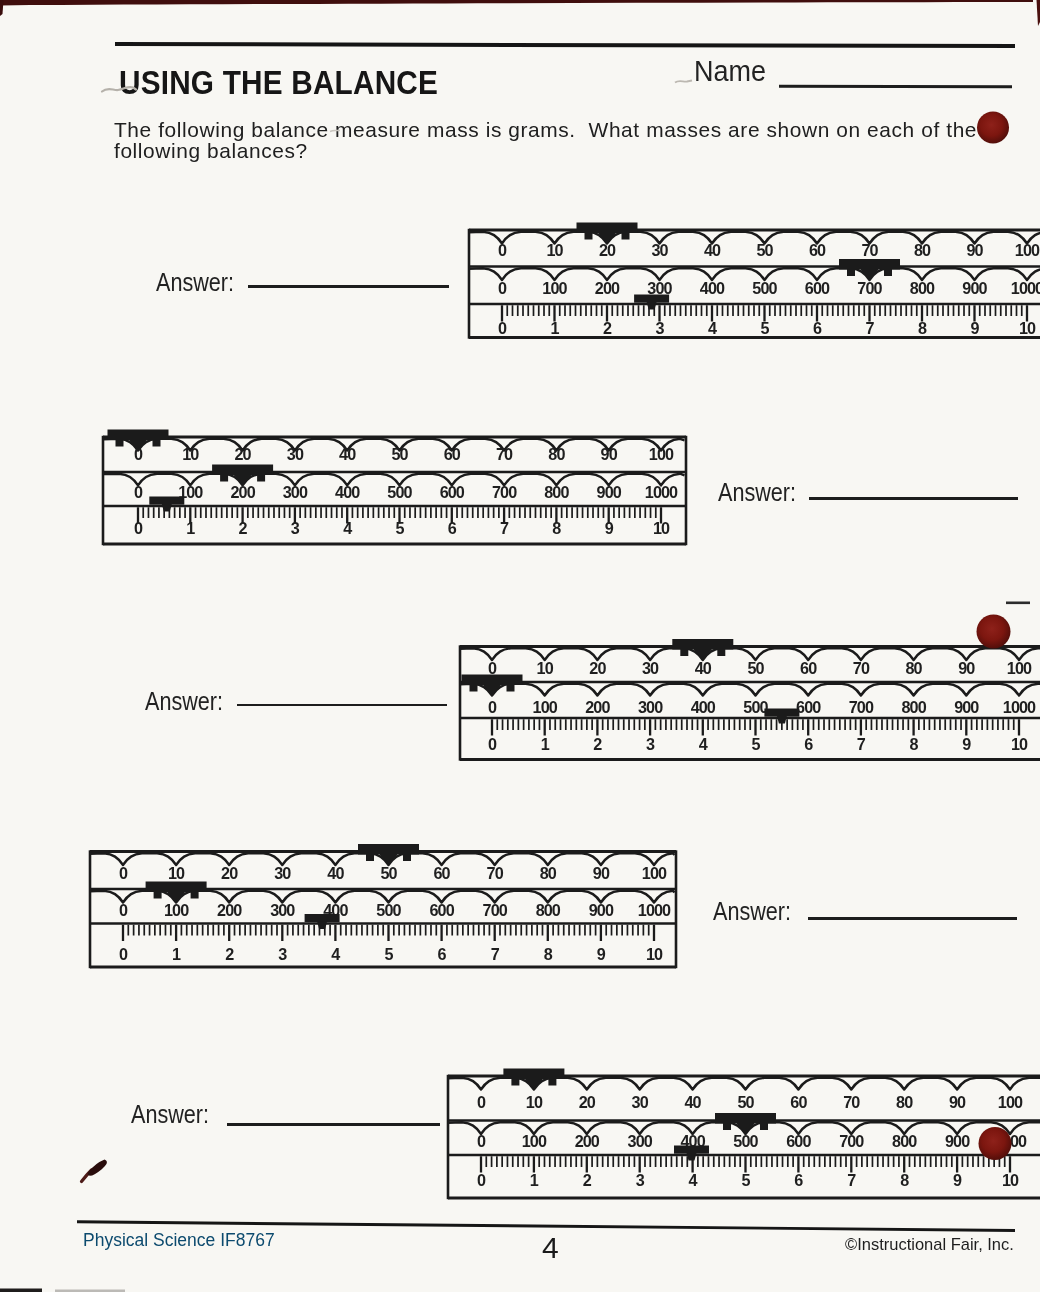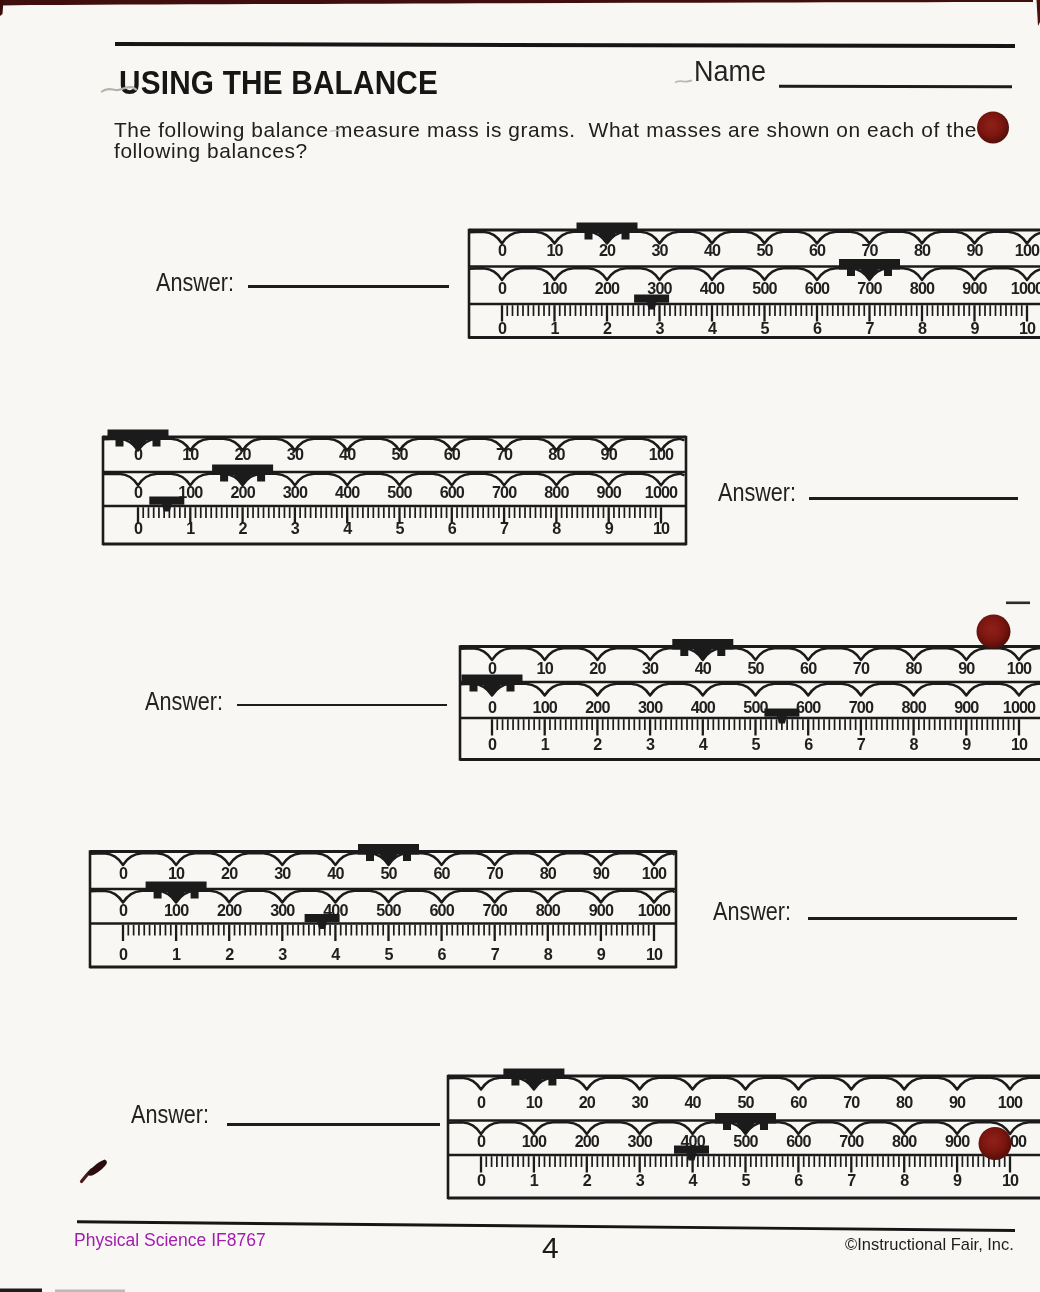--- a/index.html
+++ b/index.html
@@ -22,21 +22,21 @@
 <div class="aline" style="left:248px;top:285.3px;width:201px;"></div>
 <div class="abs ans" style="left:718px;top:478px;">Answer:</div>
 <div class="aline" style="left:809px;top:497.3px;width:209px;"></div>
 <div class="abs ans" style="left:145px;top:687px;">Answer:</div>
 <div class="aline" style="left:237px;top:703.7px;width:210px;"></div>
 <div class="abs ans" style="left:713px;top:897px;">Answer:</div>
 <div class="aline" style="left:808px;top:917px;width:209px;"></div>
 <div class="abs ans" style="left:131px;top:1100px;">Answer:</div>
 <div class="aline" style="left:227px;top:1123px;width:213px;"></div>
 
-<div class="abs" style="left:74px;top:1230px;font-size:17.5px;color:#a21caf;">Physical Science IF8767</div>
+<div class="abs" style="left:83px;top:1230px;font-size:17.5px;color:#0c4a6e;">Physical Science IF8767</div>
 <div class="abs" style="left:542px;top:1231px;font-size:30px;color:#1a1a1a;">4</div>
 <div class="abs" style="left:845px;top:1234.5px;font-size:17px;color:#1e1e1e;transform:scale(0.97,1);transform-origin:0 0;">©Instructional Fair, Inc.</div>
 
 <svg width="1040" height="1292" viewBox="0 0 1040 1292" style="position:absolute;left:0;top:0">
 <defs>
 <radialGradient id="rg" cx="0.45" cy="0.42" r="0.62">
 <stop offset="0" stop-color="#8e211a"></stop>
 <stop offset="0.55" stop-color="#7c160f"></stop>
 <stop offset="0.85" stop-color="#5c100b"></stop>
 <stop offset="1" stop-color="#4c0d09"></stop>

